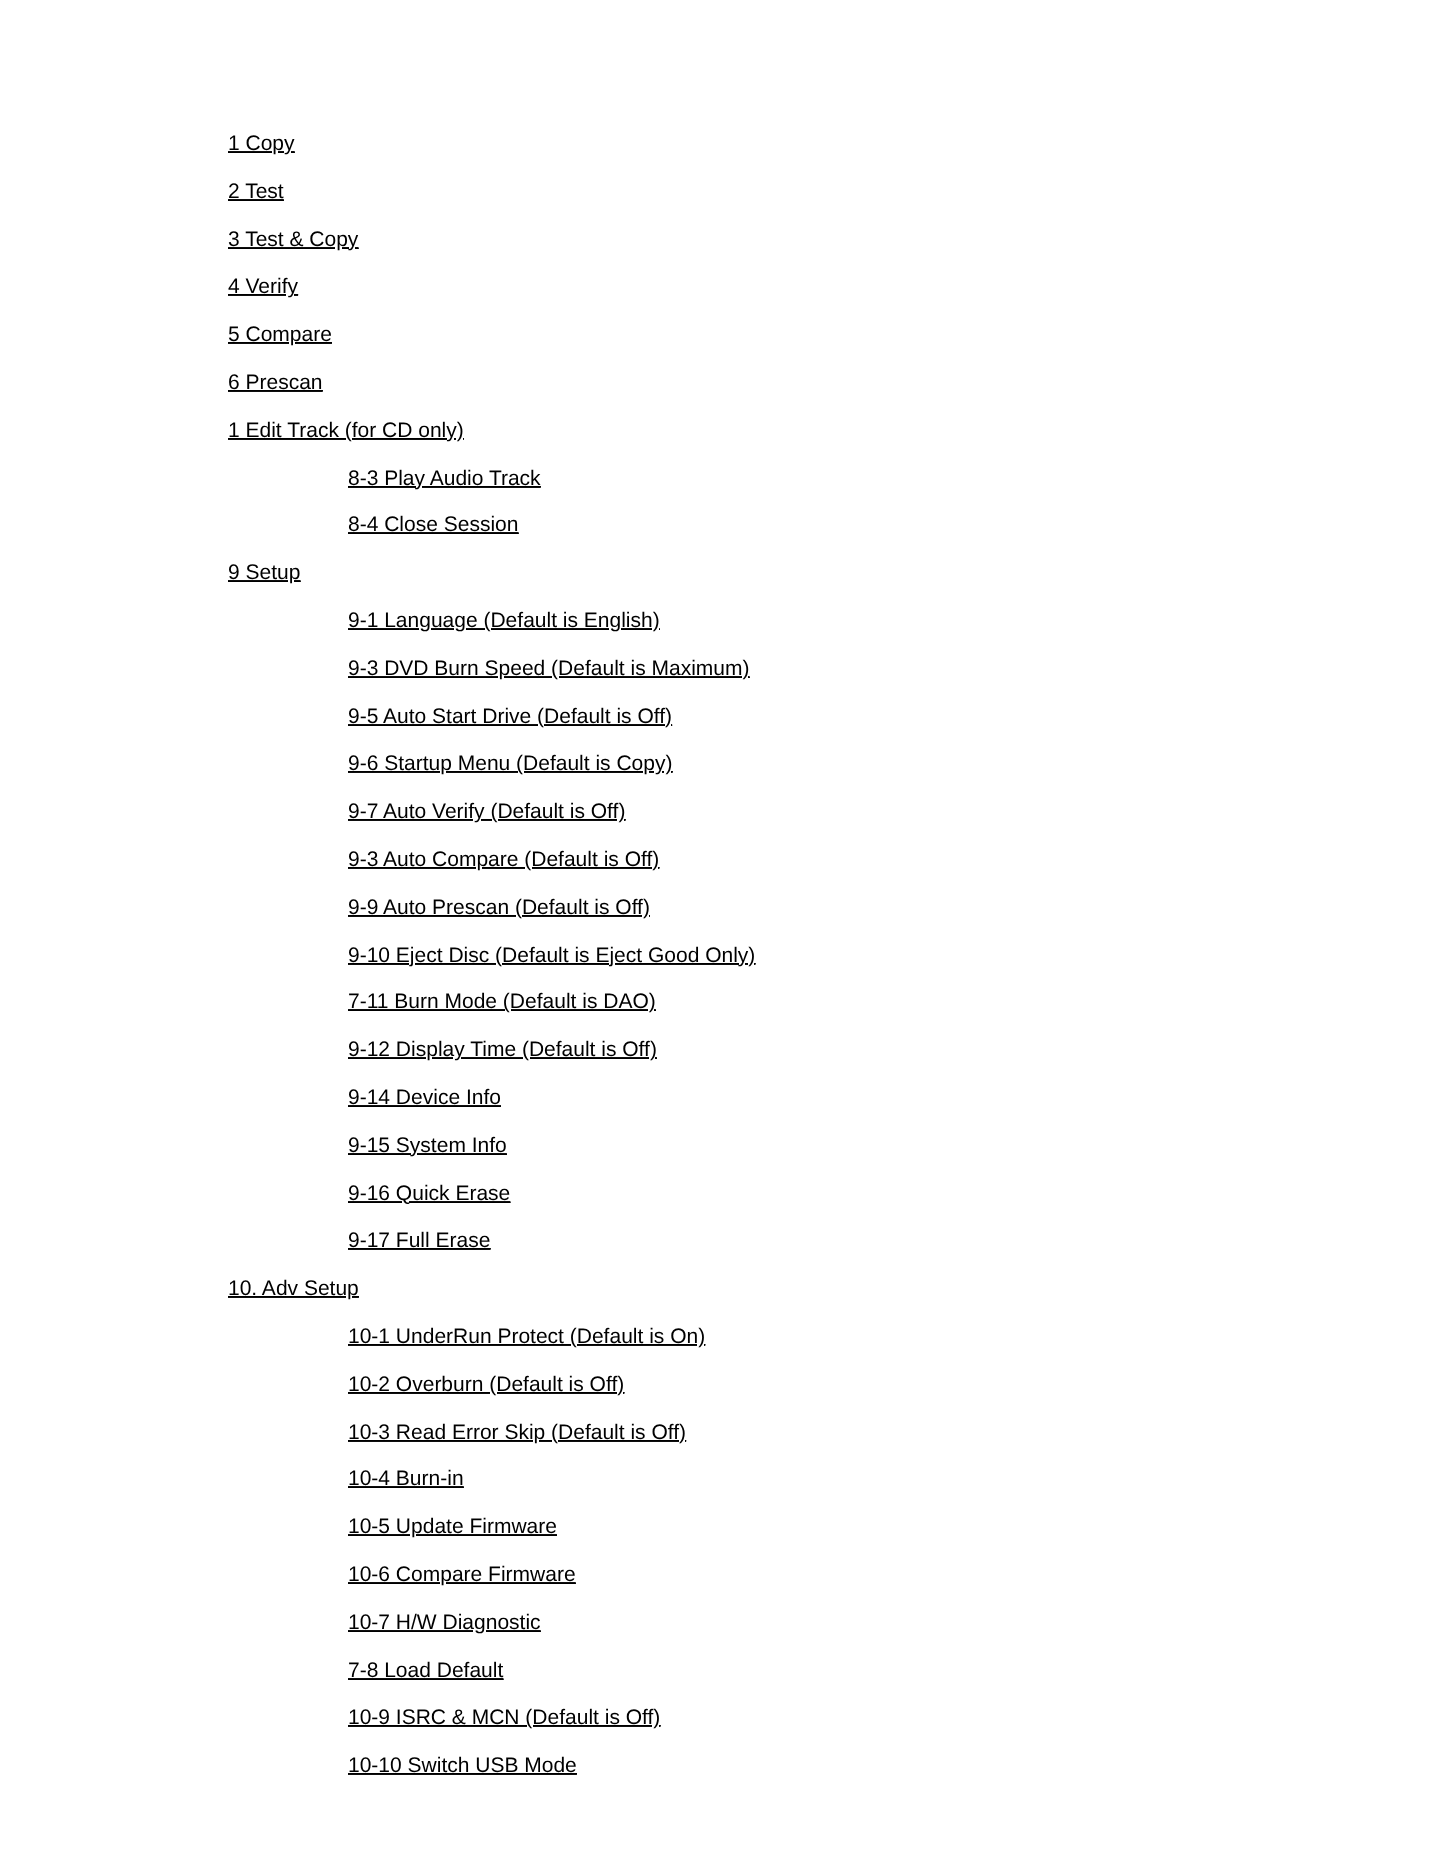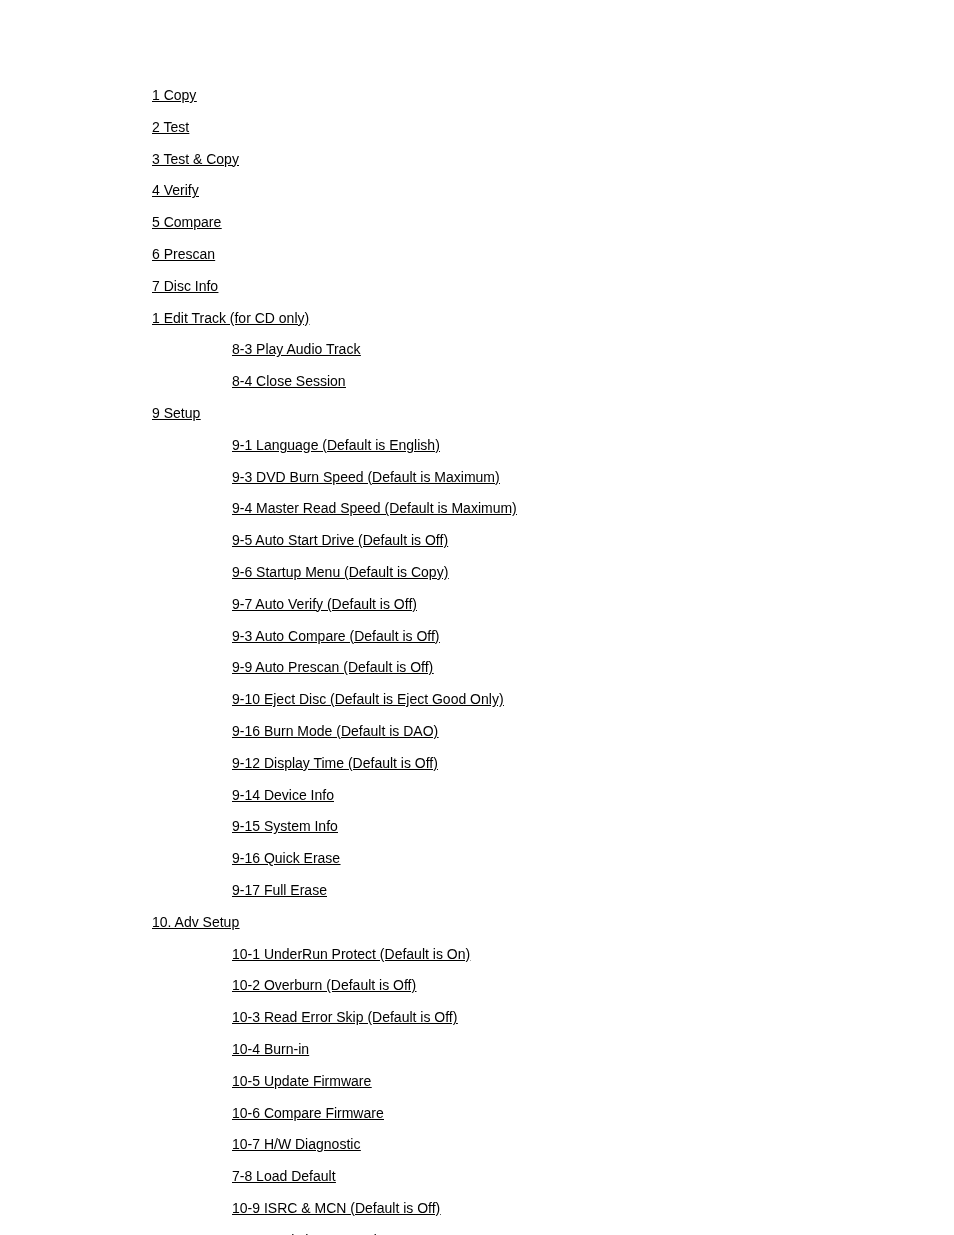--- a/index.html
+++ b/index.html
@@ -35,35 +35,33 @@
 </head>
 <body>
 
 <div class="menu-list">
 <span class="menu-item">1 Copy</span>
     <span class="menu-item">2 Test</span>
     <span class="menu-item">3 Test &amp; Copy</span>
     <span class="menu-item">4 Verify</span>
     <span class="menu-item">5 Compare</span>
     <span class="menu-item">6 Prescan</span>
-    <span class="menu-item">7 Disc Info</span>
     <span class="menu-item">1 Edit Track (for CD only)</span>
     <span class="sub-item">8-3 Play Audio Track</span>
     <span class="sub-item">8-4 Close Session</span>
     <span class="menu-item">9 Setup</span>
     <span class="sub-item">9-1 Language (Default is English)</span>
     <span class="sub-item">9-3 DVD Burn Speed (Default is Maximum)</span>
-    <span class="sub-item">9-4 Master Read Speed (Default is Maximum)</span>
     <span class="sub-item">9-5 Auto Start Drive (Default is Off)</span>
     <span class="sub-item">9-6 Startup Menu (Default is Copy)</span>
     <span class="sub-item">9-7 Auto Verify (Default is Off)</span>
     <span class="sub-item">9-3 Auto Compare (Default is Off)</span>
     <span class="sub-item">9-9 Auto Prescan (Default is Off)</span>
     <span class="sub-item">9-10 Eject Disc (Default is Eject Good Only)</span>
-    <span class="sub-item">9-16 Burn Mode (Default is DAO)</span>
+    <span class="sub-item">7-11 Burn Mode (Default is DAO)</span>
     <span class="sub-item">9-12 Display Time (Default is Off)</span>
     <span class="sub-item">9-14 Device Info</span>
     <span class="sub-item">9-15 System Info</span>
     <span class="sub-item">9-16 Quick Erase</span>
     <span class="sub-item">9-17 Full Erase</span>
     <span class="menu-item">10. Adv Setup</span>
     <span class="sub-item">10-1 UnderRun Protect (Default is On)</span>
     <span class="sub-item">10-2 Overburn (Default is Off)</span>
     <span class="sub-item">10-3 Read Error Skip (Default is Off)</span>
     <span class="sub-item">10-4 Burn-in</span>

